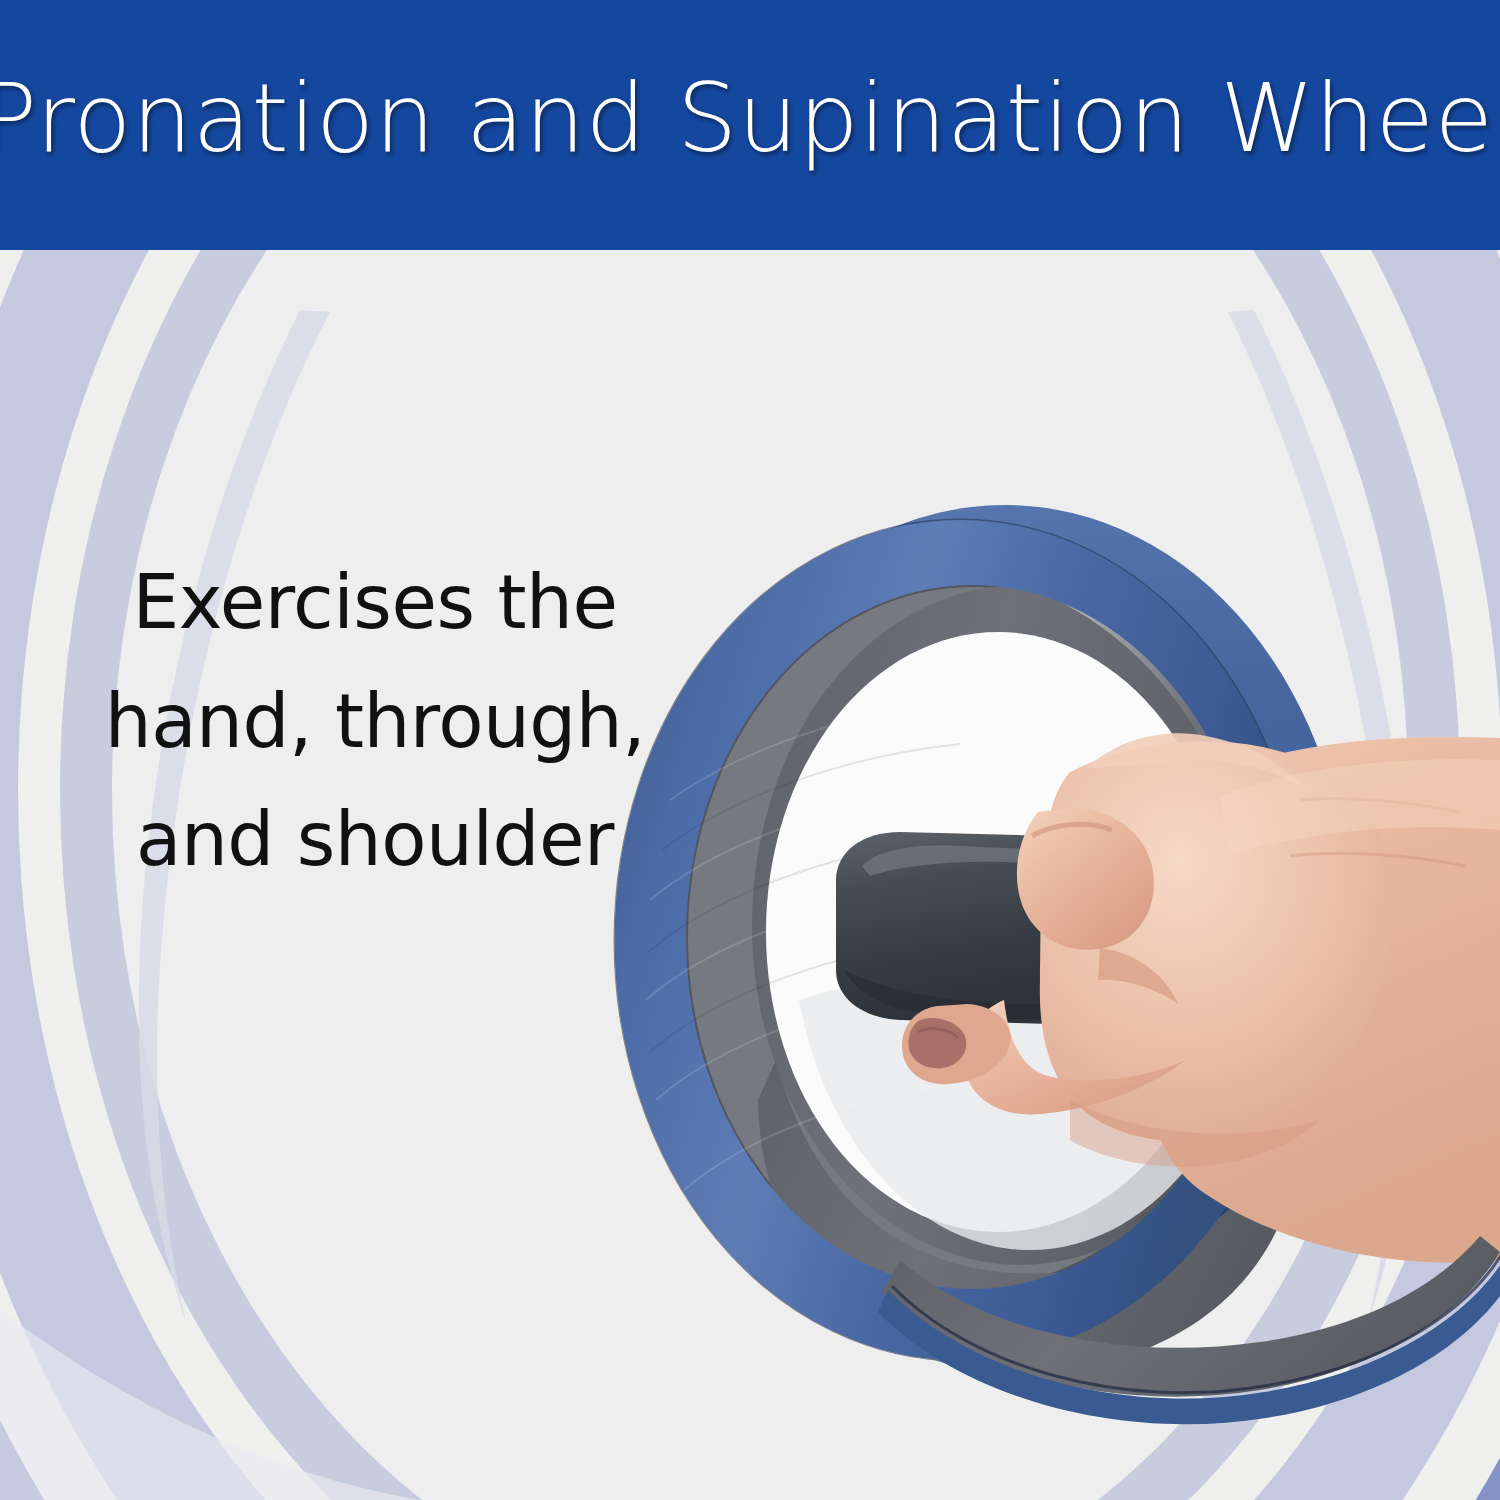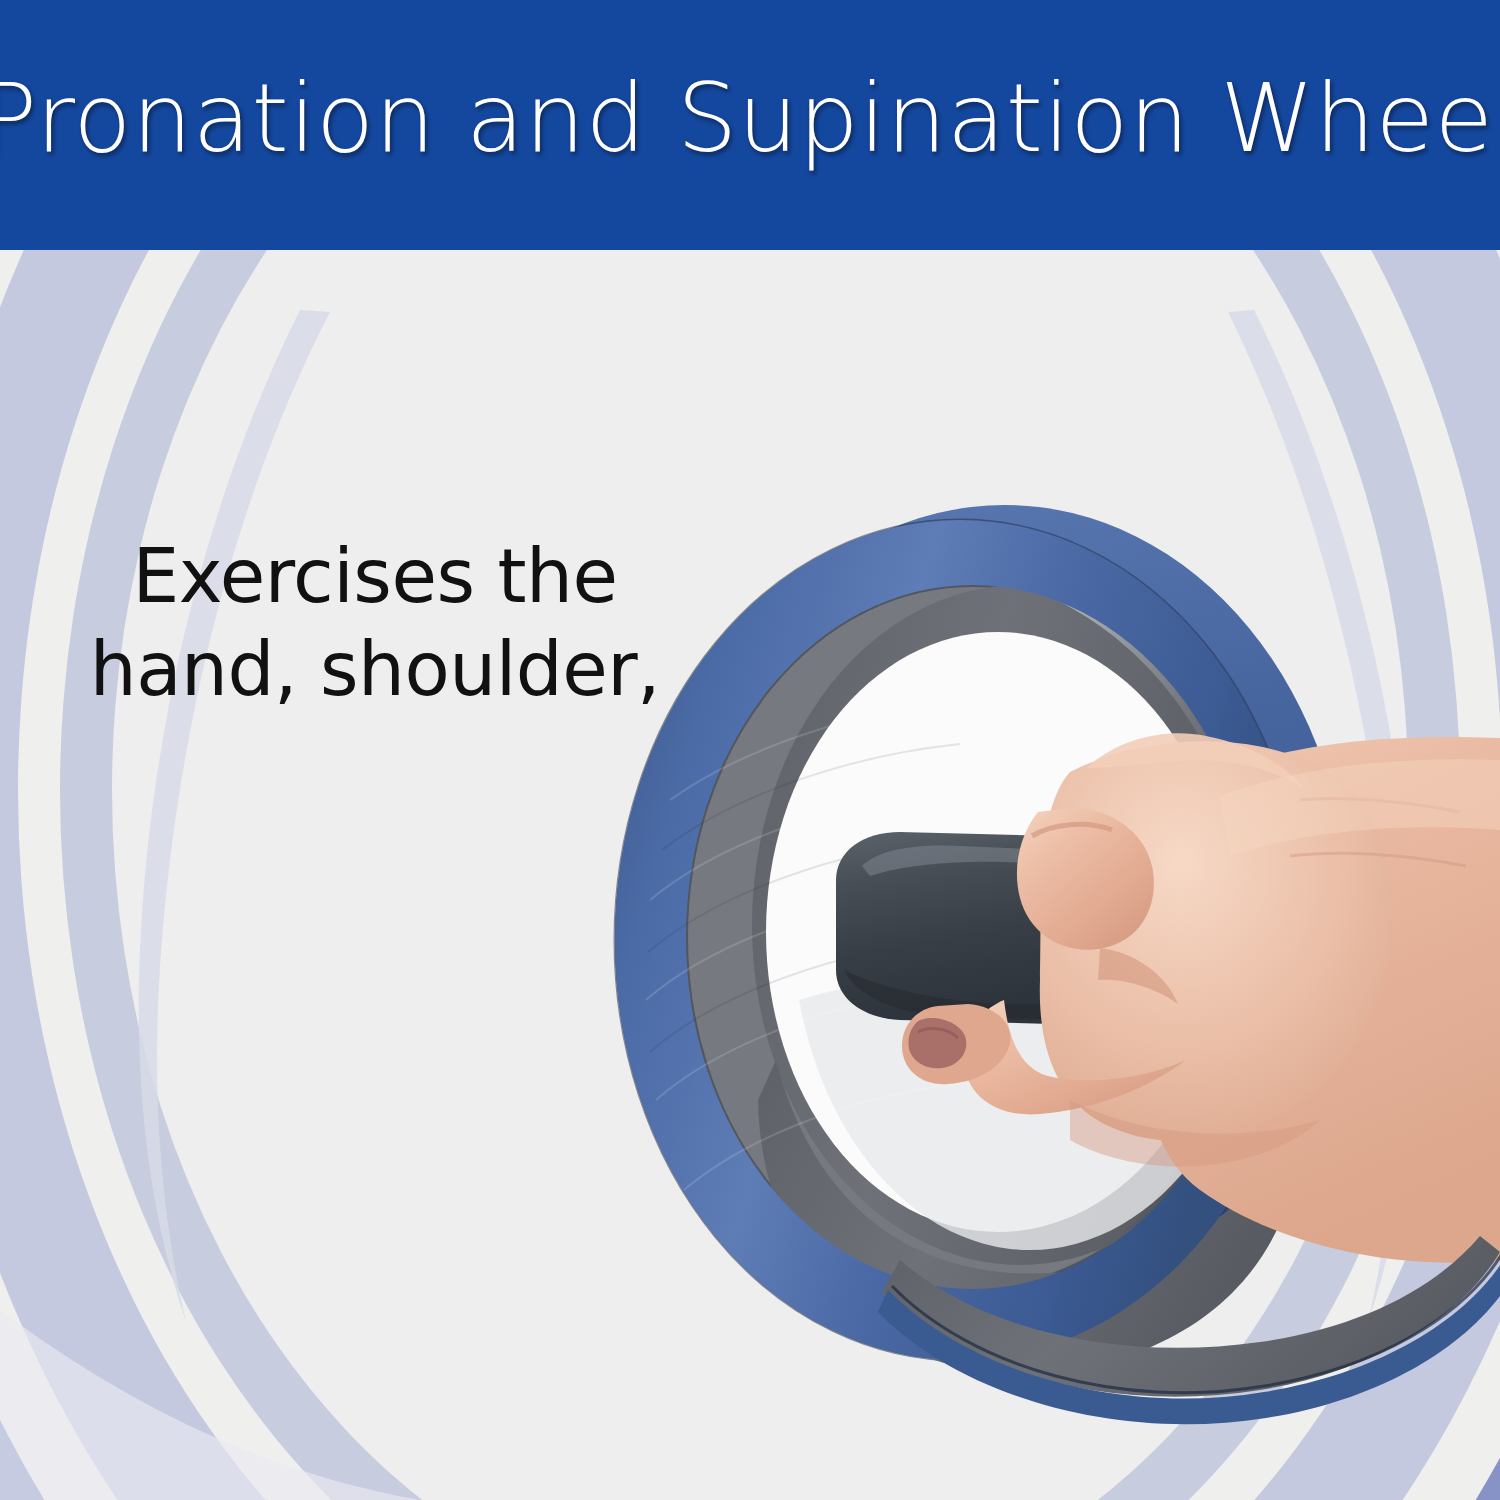--- a/index.html
+++ b/index.html
@@ -38,21 +38,21 @@
   .copy{
     position:absolute;left:55px;top:530px;width:640px;
     z-index:25;
     text-align:center;
     color:#111111;
     font-size:74px;
     line-height:1.25;
     font-weight:400;
     letter-spacing:-0.5px;
   }
-  .copy .line{display:block;white-space:nowrap;}
+  .copy .line{display:block;white-space:nowrap;margin-top:26px;}
 
   
   .product{
     position:absolute;left:600px;top:500px;width:900px;height:1000px;
     z-index:20;
   }
   .product svg{position:absolute;left:0;top:0;width:900px;height:1000px;display:block;}
 </style>
 </head>
 <body>
@@ -92,21 +92,22 @@
       </g>
     </svg>
   </div>
 
   <div class="header">
     <div class="header-title">Pronation and Supination Wheel</div>
   </div>
 
   <div class="copy">
     <span class="line">Exercises the</span>
-    <span class="line">hand, shoulder,</span>
+    <span class="line">hand, through,</span>
+    <span class="line">and shoulder</span>
   </div>
 
   <div class="product">
     <svg viewBox="0 0 900 1000">
       <defs>
         <linearGradient id="rimGrad" x1="0" y1="0" x2="1" y2="0.35">
           <stop offset="0%" stop-color="#3a5488"></stop>
           <stop offset="18%" stop-color="#4b6ba6"></stop>
           <stop offset="42%" stop-color="#5e7cb6"></stop>
           <stop offset="62%" stop-color="#4a69a4"></stop>

